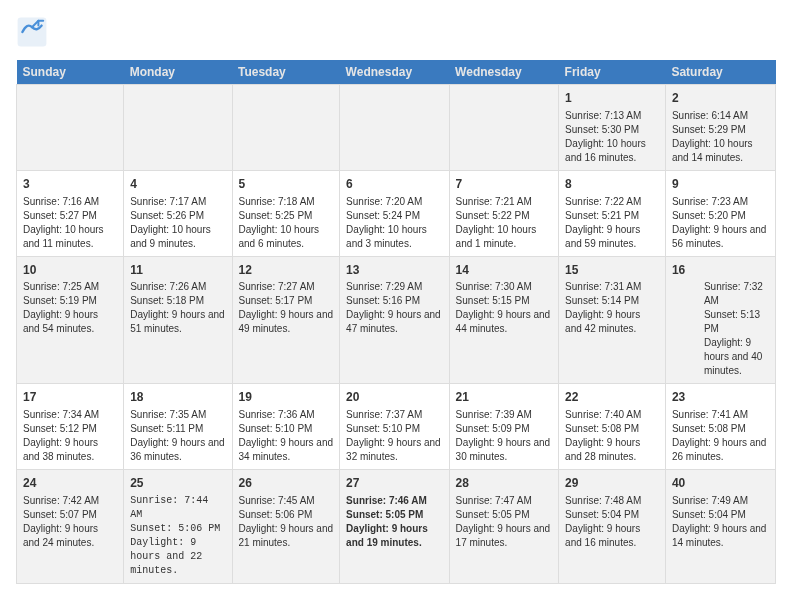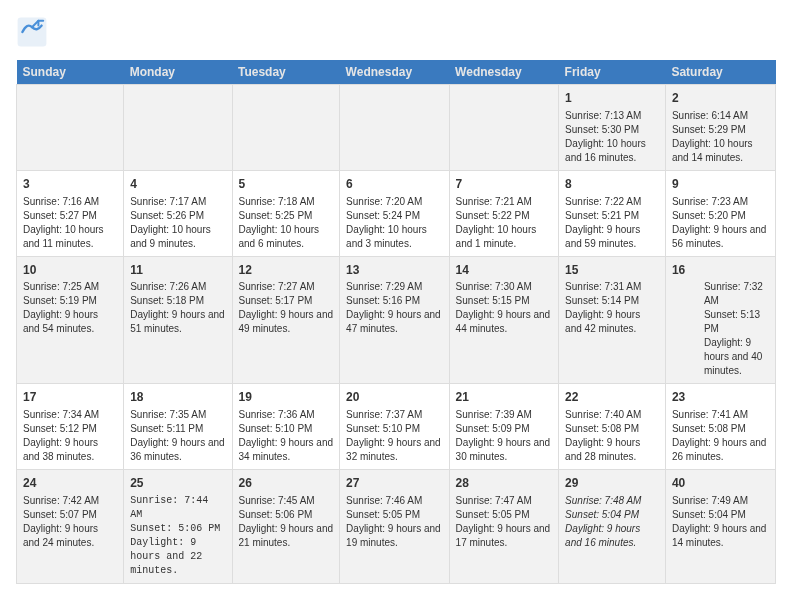--- a/index.html
+++ b/index.html
@@ -293,33 +293,33 @@
 Daylight: 9 hours and 22 minutes.</div>
         </td>
         <td>
           <div class="day-number">26</div>
           <div class="day-info" style="white-space: pre-line;">Sunrise: 7:45 AM
 Sunset: 5:06 PM
 Daylight: 9 hours and 21 minutes.</div>
         </td>
         <td>
           <div class="day-number">27</div>
-          <div class="day-info" style="white-space: pre-line;">Sunrise: 7:46 AM
+          <div class="day-info" style="white-space: pre-line; font-weight: bold;">Sunrise: 7:46 AM
 Sunset: 5:05 PM
 Daylight: 9 hours and 19 minutes.</div>
         </td>
         <td>
           <div class="day-number">28</div>
           <div class="day-info" style="white-space: pre-line;">Sunrise: 7:47 AM
 Sunset: 5:05 PM
 Daylight: 9 hours and 17 minutes.</div>
         </td>
         <td>
           <div class="day-number">29</div>
-          <div class="day-info" style="white-space: pre-line; font-style: italic;">Sunrise: 7:48 AM
+          <div class="day-info" style="white-space: pre-line;">Sunrise: 7:48 AM
 Sunset: 5:04 PM
 Daylight: 9 hours and 16 minutes.</div>
         </td>
         <td>
           <div class="day-number">40</div>
           <div class="day-info" style="white-space: pre-line;">Sunrise: 7:49 AM
 Sunset: 5:04 PM
 Daylight: 9 hours and 14 minutes.</div>
         </td>
       </tr>

